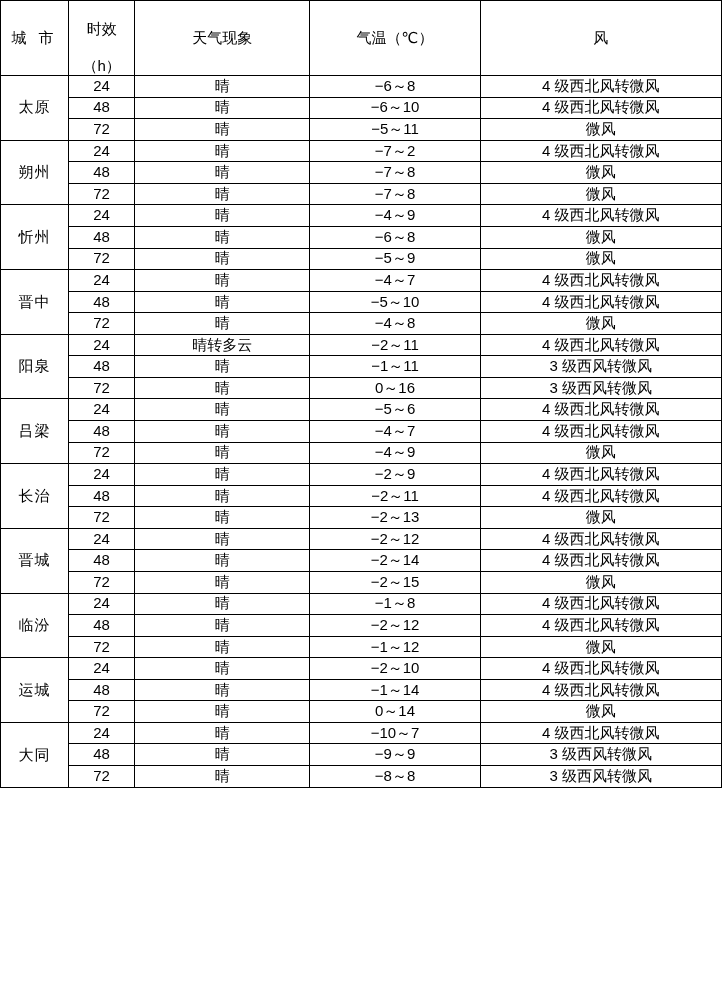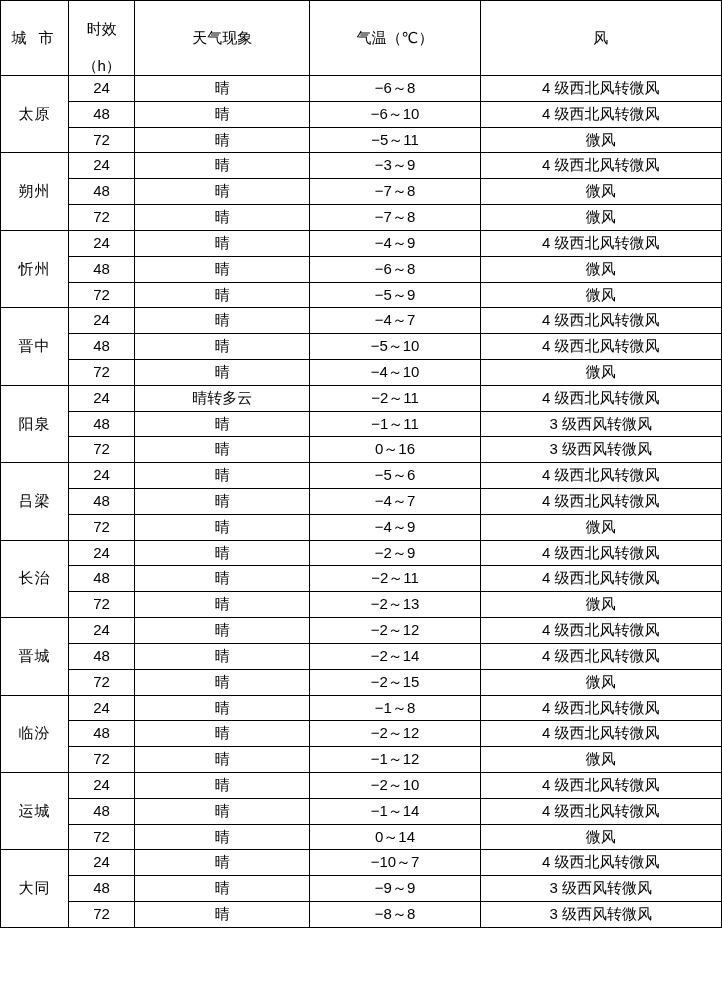--- a/index.html
+++ b/index.html
@@ -9,21 +9,21 @@
   }
   body {
     width: 722px;
     height: 982px;
     font-family: "Liberation Sans", "DejaVu Sans", sans-serif;
     color: #000000;
   }
   #weather-table {
     border-collapse: collapse;
     width: 722px;
-    height: 928px;
+    height: 788px;
     table-layout: fixed;
     border-radius: 9px;
   }
   #weather-table th,
   #weather-table td {
     border: 1px solid #000000;
     text-align: center;
     vertical-align: middle;
     font-weight: normal;
     font-size: 15px;
@@ -102,21 +102,21 @@
       <tr>
         <td class="lead-cell">72</td>
         <td class="phen-cell">晴</td>
         <td class="temp-cell">−5～11</td>
         <td class="wind-cell">微风</td>
       </tr>
       <tr>
         <td class="city-cell" rowspan="3">朔州</td>
         <td class="lead-cell">24</td>
         <td class="phen-cell">晴</td>
-        <td class="temp-cell">−3～9</td>
+        <td class="temp-cell">−7～2</td>
         <td class="wind-cell">4 级西北风转微风</td>
       </tr>
       <tr>
         <td class="lead-cell">48</td>
         <td class="phen-cell">晴</td>
         <td class="temp-cell">−7～8</td>
         <td class="wind-cell">微风</td>
       </tr>
       <tr>
         <td class="lead-cell">72</td>
@@ -152,21 +152,21 @@
       </tr>
       <tr>
         <td class="lead-cell">48</td>
         <td class="phen-cell">晴</td>
         <td class="temp-cell">−5～10</td>
         <td class="wind-cell">4 级西北风转微风</td>
       </tr>
       <tr>
         <td class="lead-cell">72</td>
         <td class="phen-cell">晴</td>
-        <td class="temp-cell">−4～10</td>
+        <td class="temp-cell">−4～8</td>
         <td class="wind-cell">微风</td>
       </tr>
       <tr>
         <td class="city-cell" rowspan="3">阳泉</td>
         <td class="lead-cell">24</td>
         <td class="phen-cell">晴转多云</td>
         <td class="temp-cell">−2～11</td>
         <td class="wind-cell">4 级西北风转微风</td>
       </tr>
       <tr>

